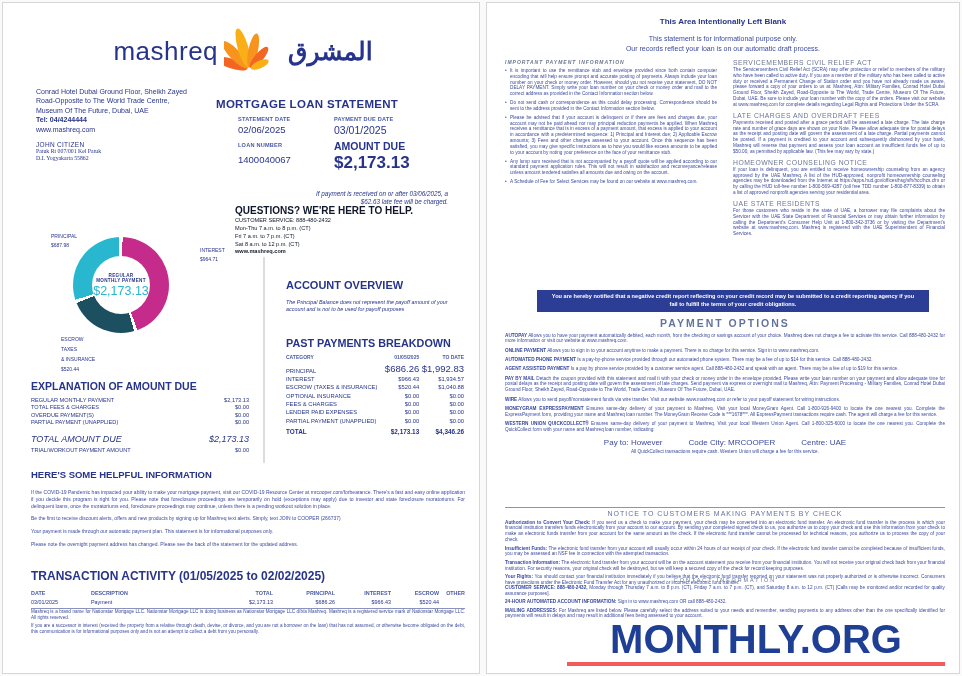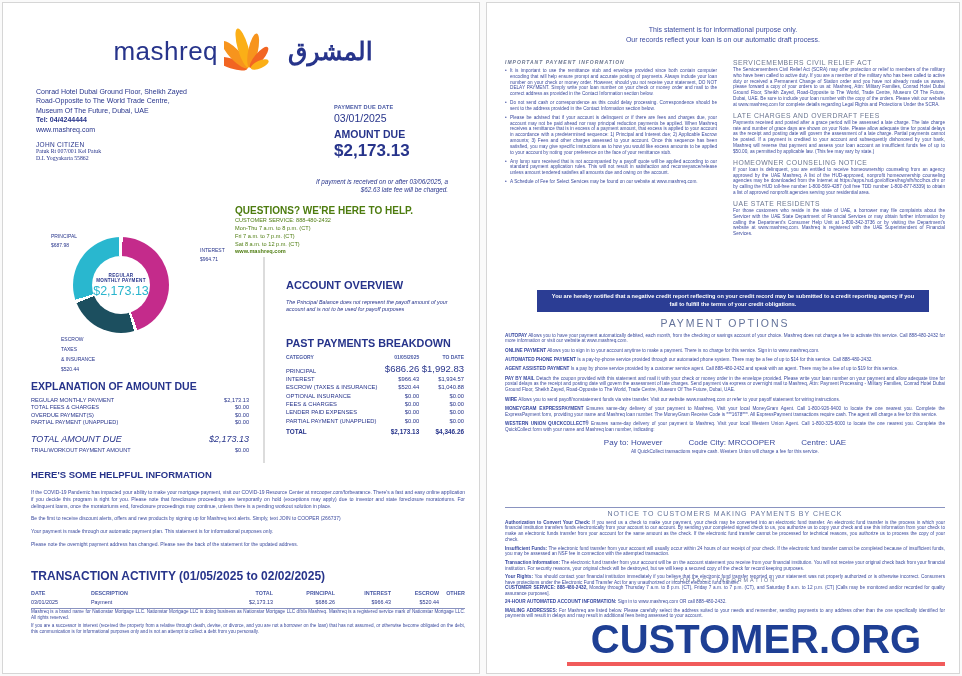--- a/index.html
+++ b/index.html
@@ -25,21 +25,21 @@
   .stmt-title { font-size:11.5px; font-weight:bold; letter-spacing:0.3px; }
   .stmt-grid { position:relative; margin-top:6px; height:72px; }
   .lbl { font-size:5.6px; color:#4a5aa5; font-weight:bold; letter-spacing:0.2px; }
   .stmt .v-date { font-size:9.5px; margin-top:2px; }
   .stmt .col1 { position:absolute; left:22px; top:0; width:95px; }
   .stmt .col2 { position:absolute; left:118px; top:0; width:132px; }
   .amt-due-lbl { font-size:10.5px; font-weight:bold; margin-top:4px; }
   .amt-due { font-size:17px; font-weight:bold; margin-top:1px; }
   .late-note { font-size:6.3px; font-style:italic; text-align:right; line-height:1.3; margin-top:2px; width:132px; }
 
-  .questions { position:absolute; left:232px; top:202px; width:230px; color:#4d7c0f; }
+  .questions { position:absolute; left:232px; top:202px; width:230px; color:#0f172a; }
   .q-title { font-size:10px; font-weight:bold; }
   .q-line { font-size:5.6px; line-height:1.45; }
   .q-web { font-size:5.6px; font-weight:bold; }
 
   
   .donut { position:absolute; left:70px; top:234px; width:96px; height:96px; border-radius:50%;
            background:conic-gradient(from 2deg, #c42b8b 0deg 158deg, #fff 158deg 162deg,
              #1c4f5f 162deg 246deg, #fff 246deg 250deg, #29b7cf 250deg 355deg, #fff 355deg 360deg); }
   .donut-hole { position:absolute; left:19px; top:19px; width:58px; height:58px; background:#fff; border-radius:50%;
                 display:flex; flex-direction:column; align-items:center; justify-content:center; }
@@ -106,21 +106,21 @@
   .tiny { font-size:4.7px; line-height:1.24; color:#3b4a9e; text-align:justify; }
   .sec-head-sm { font-size:5px; font-weight:bold; font-style:italic; letter-spacing:1px; color:#6b7690; margin-bottom:2px; }
   .sec-head { font-size:6.8px; color:#6b7690; letter-spacing:0.5px; margin-top:4px; margin-bottom:1px; }
   .bullet { position:relative; padding-left:5px; margin-top:3px; }
   .bullet::before { content:"•"; position:absolute; left:0; top:0; }
 
   .banner { position:absolute; left:50px; top:287px; width:392px; background:#2b3d94; color:#fff;
             font-size:5.6px; font-weight:bold; text-align:center; line-height:1.4; padding:3px 14px; }
 
   .payopt { position:absolute; left:18px; top:314px; width:440px; }
-  .payopt-title { font-size:10.5px; color:#64739a; letter-spacing:2px; text-align:center; margin-bottom:3px; }
+  .payopt-title { font-size:10.5px; color:#64739a; letter-spacing:2px; text-align:center; margin-bottom:3px;font-weight:bold; }
   .payopt p { margin-top:3.5px; }
   .lead { font-weight:bold; color:#3647a0; }
   .payto { display:flex; justify-content:center; gap:26px; font-size:8px; color:#3b4a9e; margin-top:5px; }
   .qc-note { font-size:4.7px; color:#3b4a9e; text-align:center; margin-top:2px; }
 
   .check-sec { position:absolute; left:18px; top:504px; width:440px; border-top:1px solid #8a93c0; padding-top:2px; }
   .check-title { font-size:7px; color:#64739a; letter-spacing:1px; text-align:center; margin-bottom:1px; }
   .check-sec p { margin-top:2.6px; }
 
   .contact-sec { position:absolute; left:18px; top:574px; width:440px; }
@@ -164,21 +164,28 @@
       <div>www.mashreq.com</div>
     </div>
 
     <div class="recipient">
       <div class="nm">JOHN CITIZEN</div>
       <div class="ln">Patuk Rt 007/001 Kel Patuk</div>
       <div class="ln">D.I. Yogyakarta 55862</div>
     </div>
 
     <div class="stmt">
+      <div class="stmt-title">MORTGAGE LOAN STATEMENT</div>
       <div class="stmt-grid">
+        <div class="col1">
+          <div class="lbl">STATEMENT DATE</div>
+          <div class="v-date">02/06/2025</div>
+          <div class="lbl" style="margin-top:7px">LOAN NUMBER</div>
+          <div class="v-date" style="margin-top:6px">1400040067</div>
+        </div>
         <div class="col2">
           <div class="lbl">PAYMENT DUE DATE</div>
           <div class="v-date" style="font-size:10.5px">03/01/2025</div>
           <div class="amt-due-lbl">AMOUNT DUE</div>
           <div class="amt-due">$2,173.13</div>
         </div>
       </div>
       <div class="late-note" style="margin-left:100px;">If payment is received on or after 03/06/2025, a $62.63 late fee will be charged.</div>
     </div>
 
@@ -339,20 +346,21 @@
 
     <div class="footnotes">
       <p>Mashreq is a brand name for Nationstar Mortgage LLC. Nationstar Mortgage LLC is doing business as Nationstar Mortgage LLC d/b/a Mashreq. Mashreq is a registered service mark of Nationstar Mortgage LLC. All rights reserved.</p>
       <p>If you are a successor in interest (received the property from a relative through death, devise, or divorce, and you are not a borrower on the loan) that has not assumed, or otherwise become obligated on the debt, this communication is for informational purposes only and is not an attempt to collect a debt from you personally.</p>
     </div>
   </div>
 
   <div class="page page-right">
 
     <div class="r-head">
+      <div class="r-blank">This Area Intentionally Left Blank</div>
       <div class="r-info">
         <div>This statement is for informational purpose only.</div>
         <div>Our records reflect your loan is on our automatic draft process.</div>
       </div>
     </div>
 
     <div class="r-cols">
       <div class="r-col">
         <div class="sec-head-sm">IMPORTANT PAYMENT INFORMATION</div>
         <div class="tiny bullet">It is important to use the remittance stub and envelope provided since both contain computer encoding that will help ensure prompt and accurate posting of payments. Always include your loan number on your check or money order. However, should you not receive your statement, DO NOT DELAY PAYMENT. Simply write your loan number on your check or money order and mail to the correct address as provided in the Contact Information section below.</div>
@@ -402,18 +410,18 @@
     </div>
 
     <div class="contact-sec">
       <div class="contact-title">CONTACT INFORMATION</div>
       <p class="tiny"><span class="lead">CUSTOMER SERVICE: 888-480-2432,</span> <span>Monday through Thursday 7 a.m. to 8 p.m. (CT), Friday 7 a.m. to 7 p.m. (CT), and Saturday 8 a.m. to 12 p.m. (CT) [Calls may be monitored and/or recorded for quality assurance purposes].</span></p>
       <p class="tiny"><span class="lead">24-HOUR AUTOMATED ACCOUNT INFORMATION:</span> <span>Sign in to www.mashreq.com OR call 888-480-2432.</span></p>
       <p class="tiny"><span class="lead">MAILING ADDRESSES:</span> <span>For Mashreq are listed below. Please carefully select the address suited to your needs and remember, sending payments to any address other than the one specifically identified for payments will result in delays and may result in additional fees being assessed to your account.</span></p>
     </div>
 
     <div class="marfisa">
-      <div class="marfisa-text">CUSTOMER.ORG</div>
+      <div class="marfisa-text">MONTHLY.ORG</div>
       <div class="marfisa-bar"></div>
     </div>
 
   </div>
 </div>
 
 </body></html>

